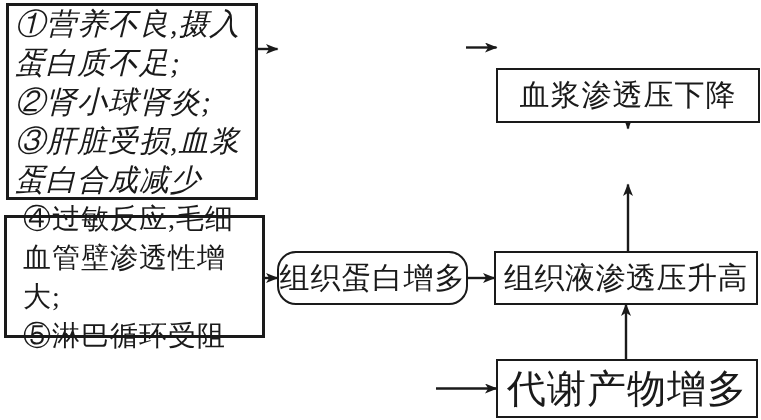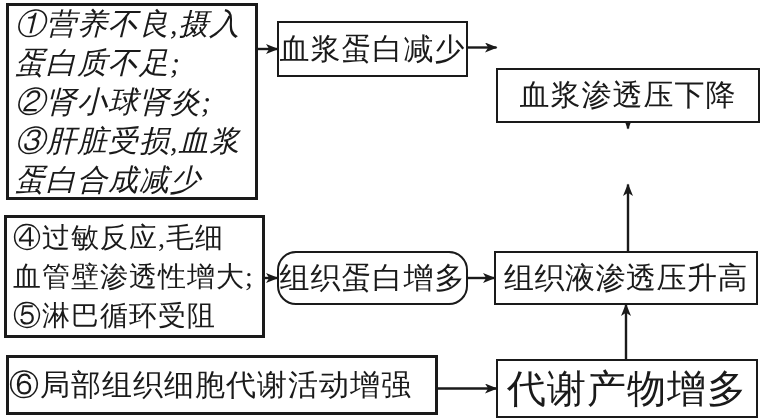--- a/index.html
+++ b/index.html
@@ -48,21 +48,21 @@
     border-width: 3px;
     justify-content: flex-start;
     text-align: left;
     white-space: pre-line;
   }
   
   [data-node="causes_plasma"]            { left: 6px;   top: 3px;   width: 252px; height: 197px; font-size: 30px; line-height: 39px; padding: 0 6px; font-style: italic; }
   [data-node="plasma_protein_decrease"]  { left: 277px; top: 21px;  width: 191px; height: 56px;  font-size: 30px; }
   [data-node="plasma_osmotic_drop"]      { left: 496px; top: 20px;  width: 264px; height: 55px;  font-size: 30px; margin-top: 48px; }
   [data-node="tissue_edema"]             { left: 496px; top: 128px; width: 264px; height: 57px;  font-size: 30px; }
-  [data-node="causes_tissue"]            { left: 4px;   top: 215px; width: 261px; height: 123px; font-size: 28px; line-height: 39px; padding: 0 6px; }
+  [data-node="causes_tissue"]            { left: 4px;   top: 215px; width: 261px; height: 123px; font-size: 28px; line-height: 39px; padding: 0 16px; }
   [data-node="tissue_protein_increase"]  { left: 277px; top: 251px; width: 191px; height: 54px;  font-size: 30px; border-radius: 19px; }
   [data-node="tissue_fluid_osmotic_rise"]{ left: 494px; top: 251px; width: 264px; height: 54px;  font-size: 30px; letter-spacing: 0.5px; }
   [data-node="local_metabolism_enhanced"]{ left: 6px;   top: 355px; width: 432px; height: 60px;  font-size: 30px; justify-content: center; }
   [data-node="metabolic_products_increase"]{ left: 496px; top: 359px; width: 262px; height: 59px; font-size: 39px; }
 </style>
 </head>
 <body>
 
 <div id="canvas">
 
@@ -81,30 +81,28 @@
       <line x1="436" y1="388.5" x2="496.5" y2="388.5" marker-end="url(#arrowhead)"></line>
       <line x1="626" y1="361" x2="626" y2="304.5" marker-end="url(#arrowhead)"></line>
     </svg>
 
   <div class="node cause" data-node="causes_plasma">①营养不良,摄入
 蛋白质不足;
 ②肾小球肾炎;
 ③肝脏受损,血浆
 蛋白合成减少</div>
 
-  <div class="node" data-node="plasma_protein_decrease">血浆蛋白减少</div>
 
   <div class="node" data-node="plasma_osmotic_drop">血浆渗透压下降</div>
 
 
   <div class="node cause" data-node="causes_tissue">④过敏反应,毛细
 血管壁渗透性增大;
 ⑤淋巴循环受阻</div>
 
   <div class="node" data-node="tissue_protein_increase">组织蛋白增多</div>
 
   <div class="node" data-node="tissue_fluid_osmotic_rise">组织液渗透压升高</div>
 
-  <div class="node cause" data-node="local_metabolism_enhanced">⑥局部组织细胞代谢活动增强</div>
 
   <div class="node" data-node="metabolic_products_increase">代谢产物增多</div>
 
 </div>
 
 </body></html>

